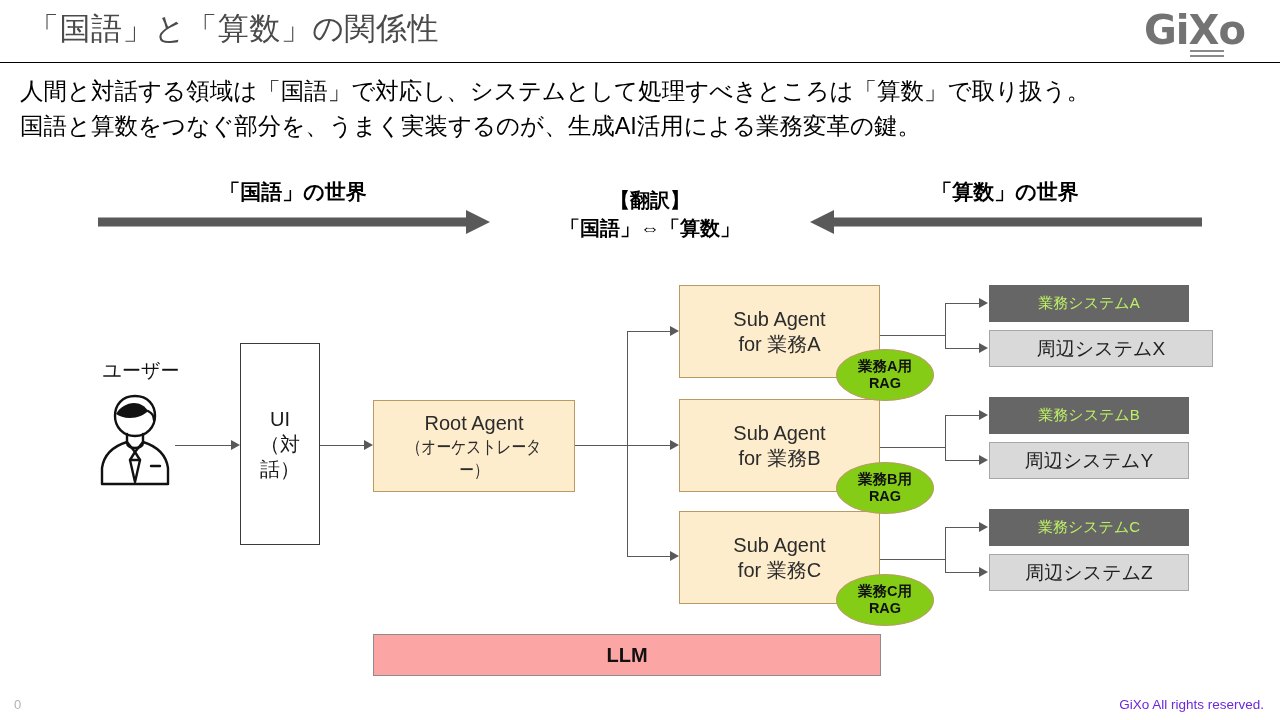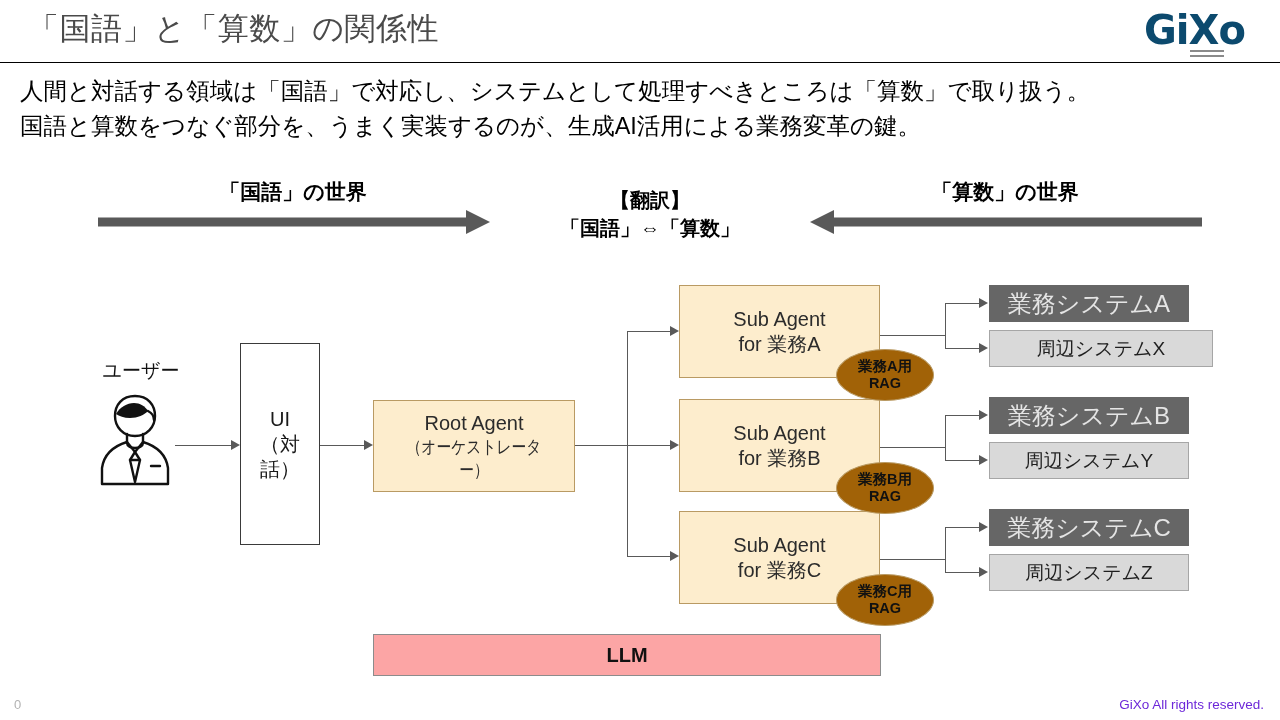--- a/index.html
+++ b/index.html
@@ -42,21 +42,21 @@
     right: 24px;
     top: 10px;
     width: 112px;
     height: 48px;
   }
   .logo-text {
     font-size: 40px;
     font-weight: bold;
     letter-spacing: -1px;
     line-height: 40px;
-    color: #0c4a6e;
+    color: #737373;
     font-family: "DejaVu Sans", sans-serif;
   }
   .logo-bars {
     position: absolute;
     left: 46px;
     bottom: 1px;
     width: 34px;
   }
   .logo-bars div {
     height: 2.5px;
@@ -128,43 +128,43 @@
   .box-llm {
     background: #fca5a5;
     border: 1.3px solid #8c8c8c;
     font-size: 20px;
     font-weight: bold;
     color: #111111;
   }
   .box-core {
     background: #666666;
     border: 1px solid #666666;
-    color: #e5e5e5;
-    font-size: 24px;
+    color: #bef264;
+    font-size: 15px;
   }
   .box-peri {
     background: #d9d9d9;
     border: 1px solid #a6a6a6;
     color: #1f1f1f;
     font-size: 19px;
   }
   .kana-narrow {
     display: inline-block;
     transform: scaleX(0.82);
     transform-origin: center;
   }
 
   
   .rag {
     position: absolute;
     box-sizing: border-box;
     width: 98px;
     height: 52px;
     border-radius: 50%;
-    background: #a16207;
+    background: #84cc16;
     border: 1.2px solid #b99a63;
     display: flex;
     flex-direction: column;
     align-items: center;
     justify-content: center;
     font-size: 14.5px;
     font-weight: bold;
     color: #111111;
     line-height: 17px;
     white-space: nowrap;

